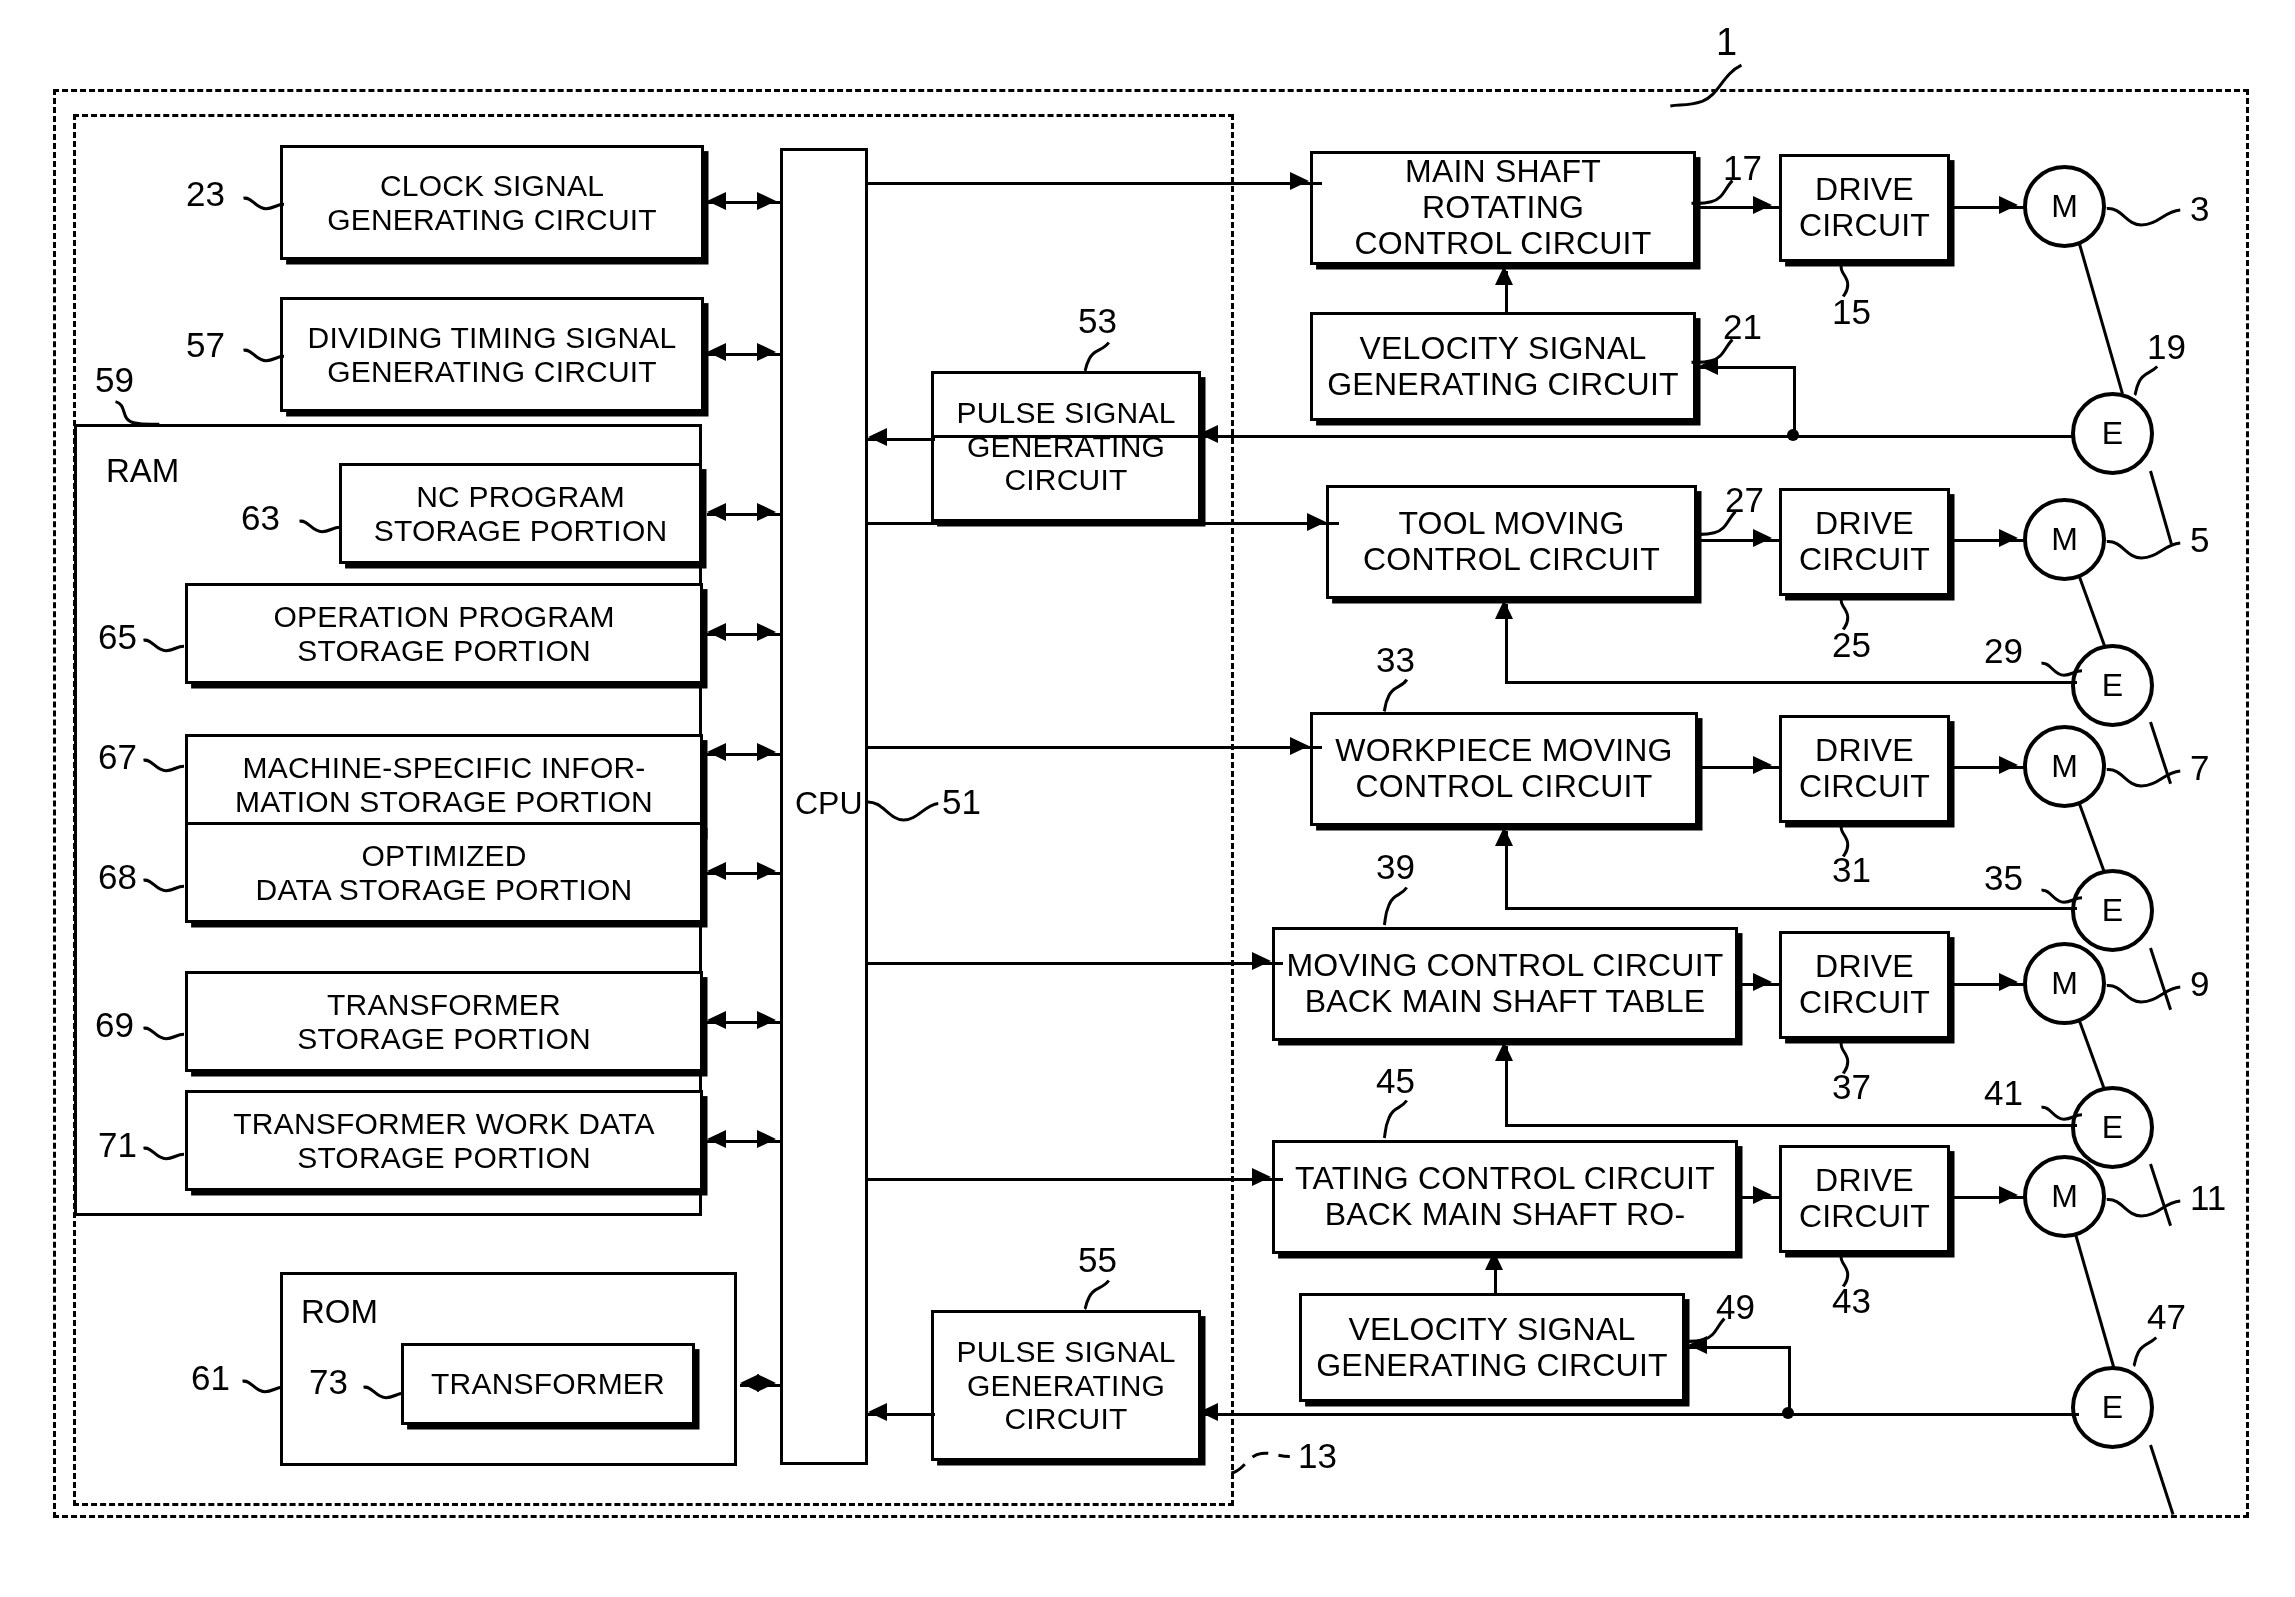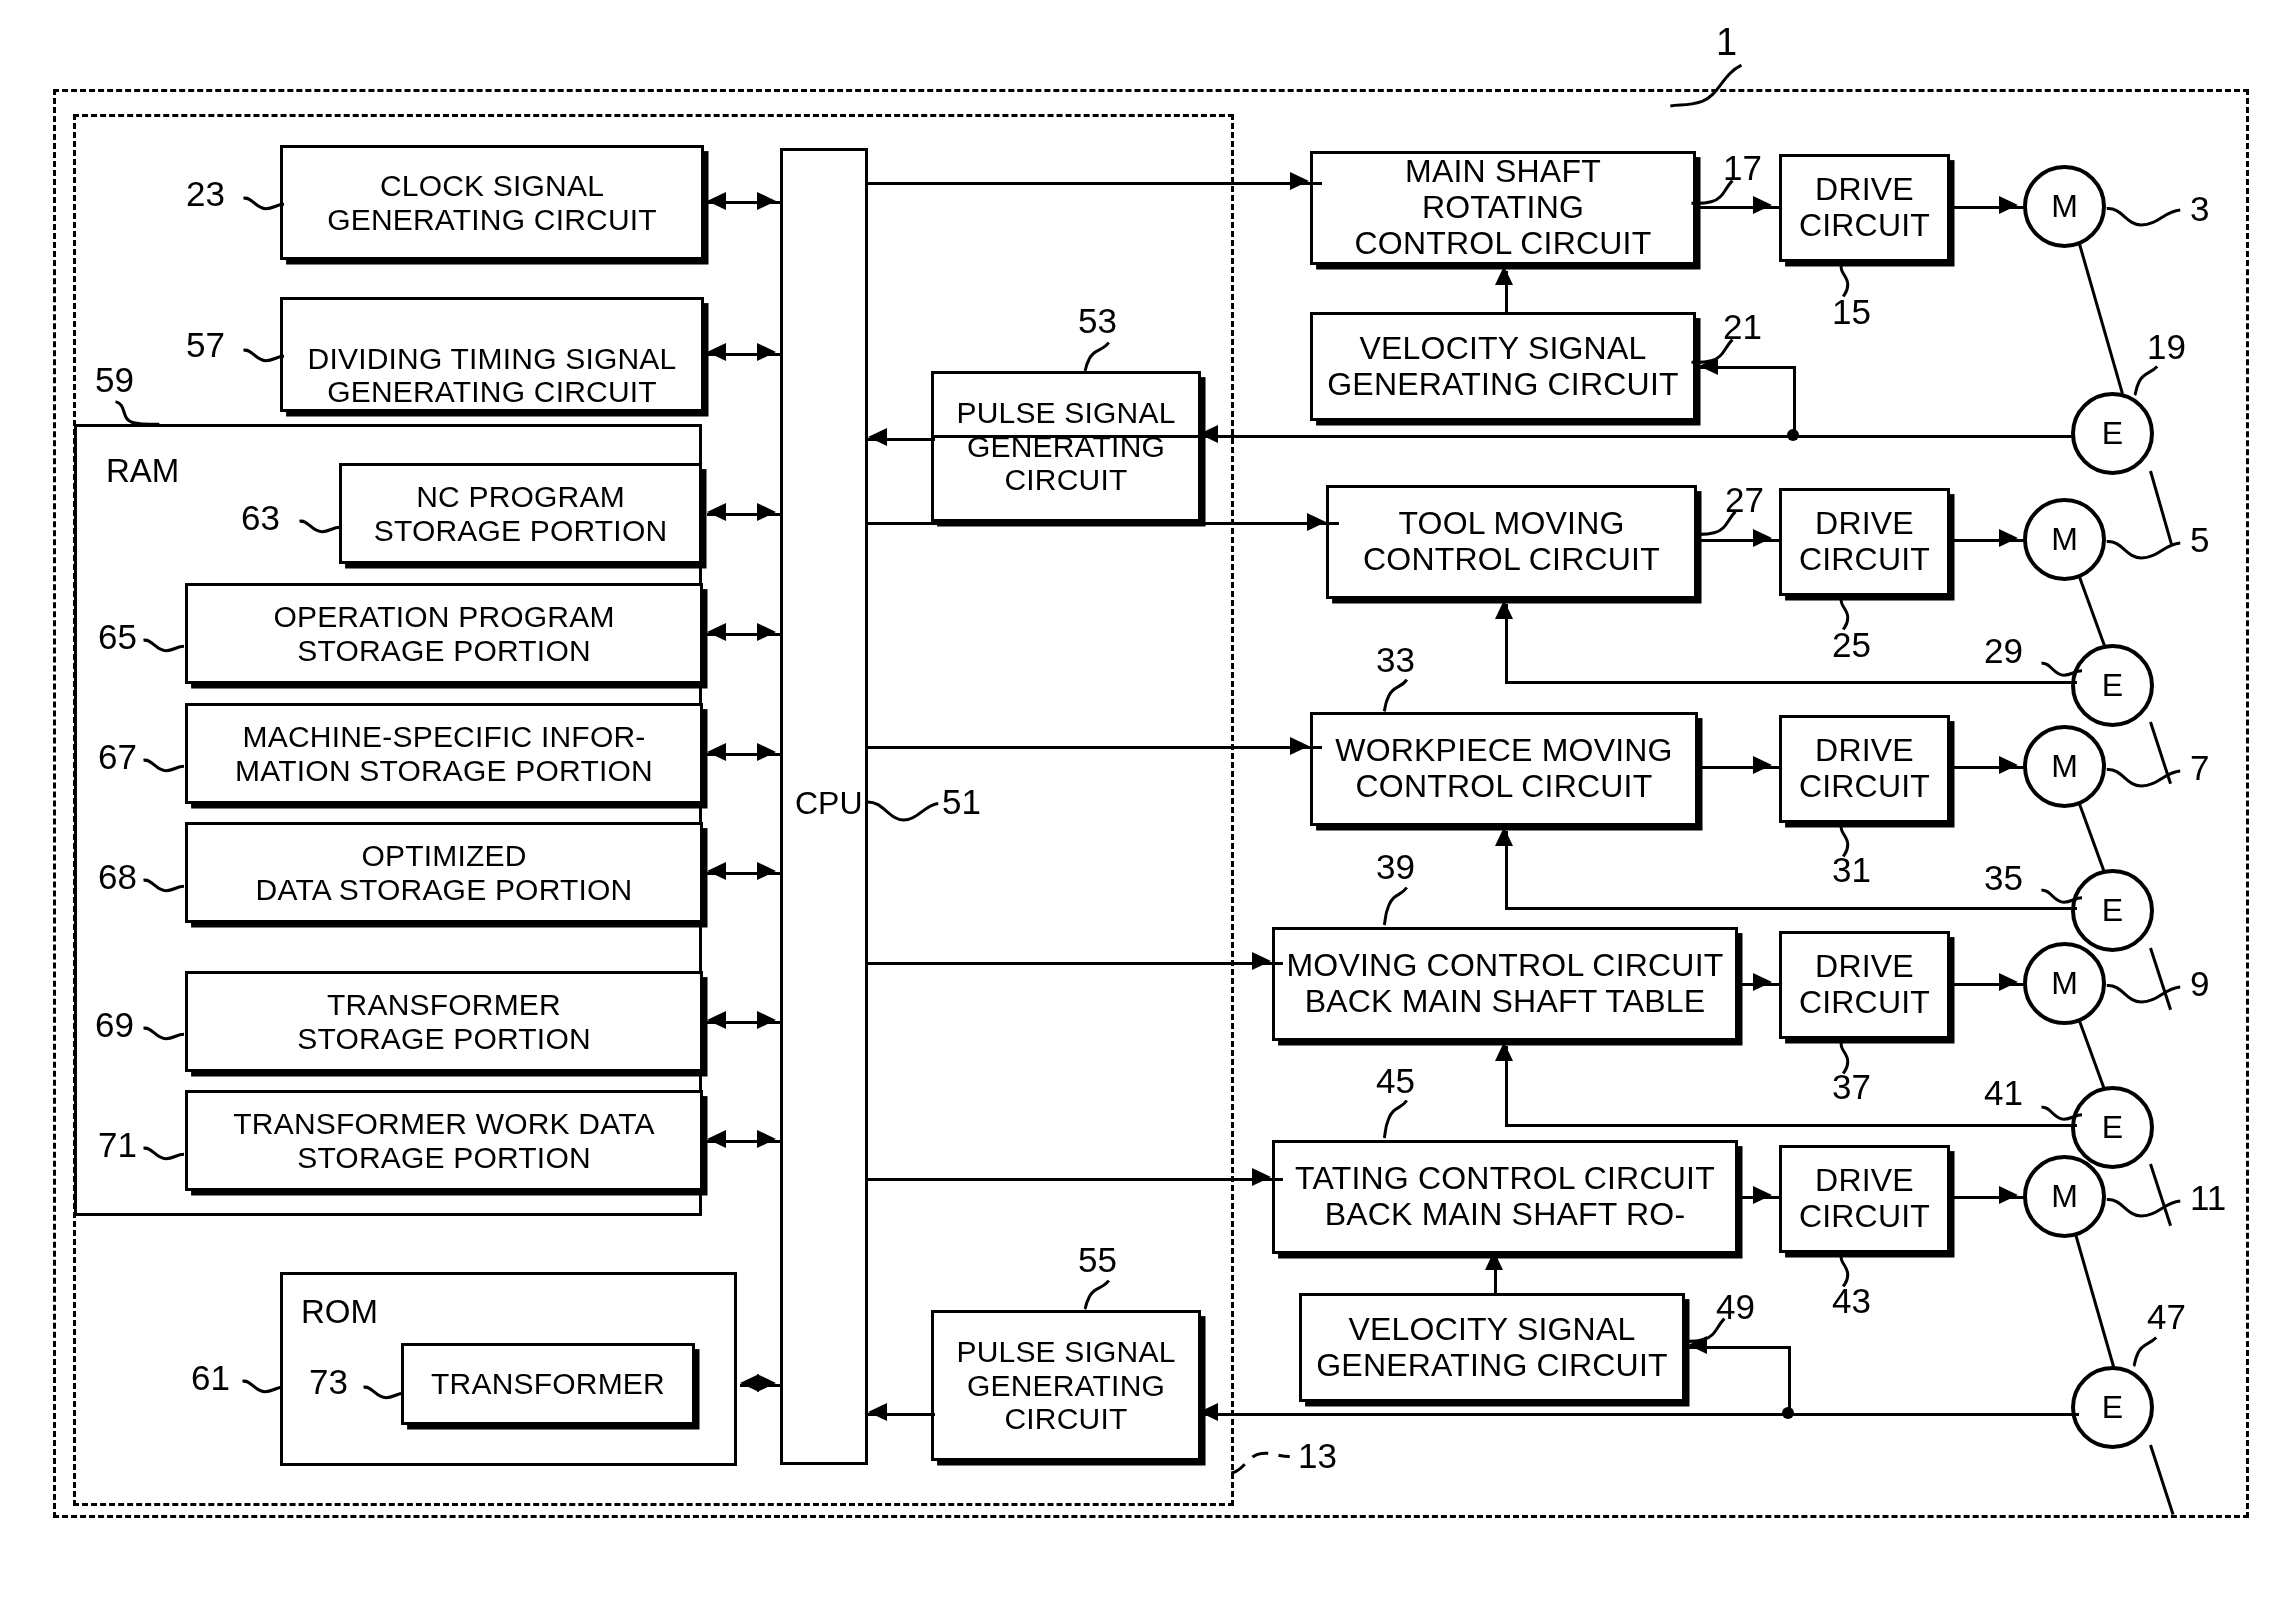--- a/index.html
+++ b/index.html
@@ -96,21 +96,21 @@
     </span>
   </div>
   <div class="lbl" style="left:186px;top:176px;">23</div>
   <svg class="sq" style="left:242px;top:183px;" width="45" height="38" viewBox="0 0 60 50">
     <path d="M2,20 C14,18 18,34 32,34 C42,34 46,28 56,28"></path>
   </svg>
   <div class="h" style="left:707px;top:201px;width:74px;"></div>
   <div class="ar ar-r" style="left:757px;top:192px;"></div>
   <div class="ar ar-l" style="left:707px;top:192px;"></div>
 
-  <div class="box f40" style="left:280px;top:297px;width:424px;height:115px;align-items:flex-end;">
+  <div class="box f40" style="left:280px;top:297px;width:424px;height:115px;">
     <span>
       <span>DIVIDING TIMING SIGNAL</span>
       <span>GENERATING CIRCUIT</span>
     </span>
   </div>
   <div class="lbl" style="left:186px;top:327px;">57</div>
   <svg class="sq" style="left:242px;top:335px;" width="45" height="38" viewBox="0 0 60 50">
     <path d="M2,20 C14,18 18,34 32,34 C42,34 46,28 56,28"></path>
   </svg>
   <div class="h" style="left:707px;top:353px;width:74px;"></div>
@@ -139,21 +139,21 @@
     <span>
       <span>OPERATION PROGRAM</span>
       <span>STORAGE PORTION</span>
     </span>
   </div>
   <div class="lbl" style="left:98px;top:619px;">65</div>
   <svg class="sq" style="left:142px;top:625px;" width="45" height="38" viewBox="0 0 60 50">
     <path d="M2,20 C14,18 18,34 32,34 C42,34 46,28 56,28"></path>
   </svg>
 
-  <div class="box f40" style="left:185px;top:703px;width:518px;height:101px;">
+  <div class="box f40" style="left:185px;top:734px;width:518px;height:101px;">
     <span>
       <span>MACHINE-SPECIFIC INFOR-</span>
       <span>MATION STORAGE PORTION</span>
     </span>
   </div>
   <div class="lbl" style="left:98px;top:739px;">67</div>
   <svg class="sq" style="left:142px;top:745px;" width="45" height="38" viewBox="0 0 60 50">
     <path d="M2,20 C14,18 18,34 32,34 C42,34 46,28 56,28"></path>
   </svg>
 

